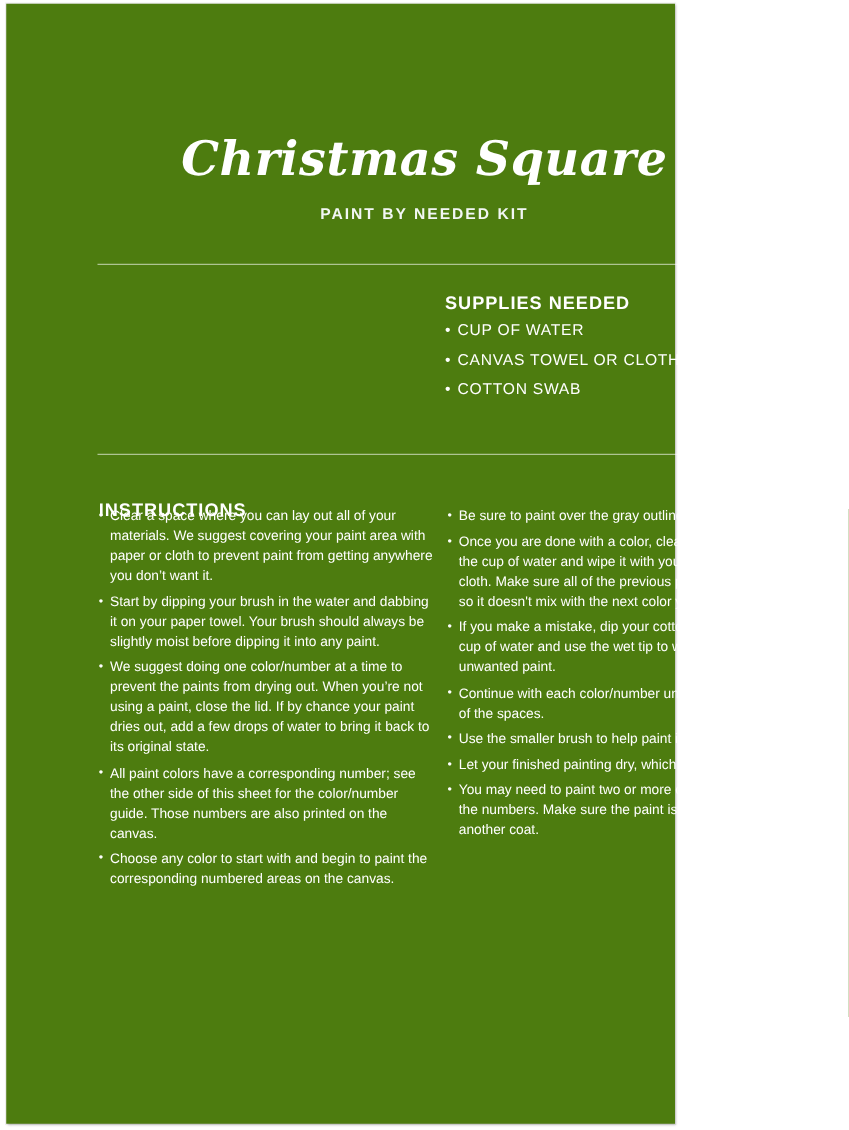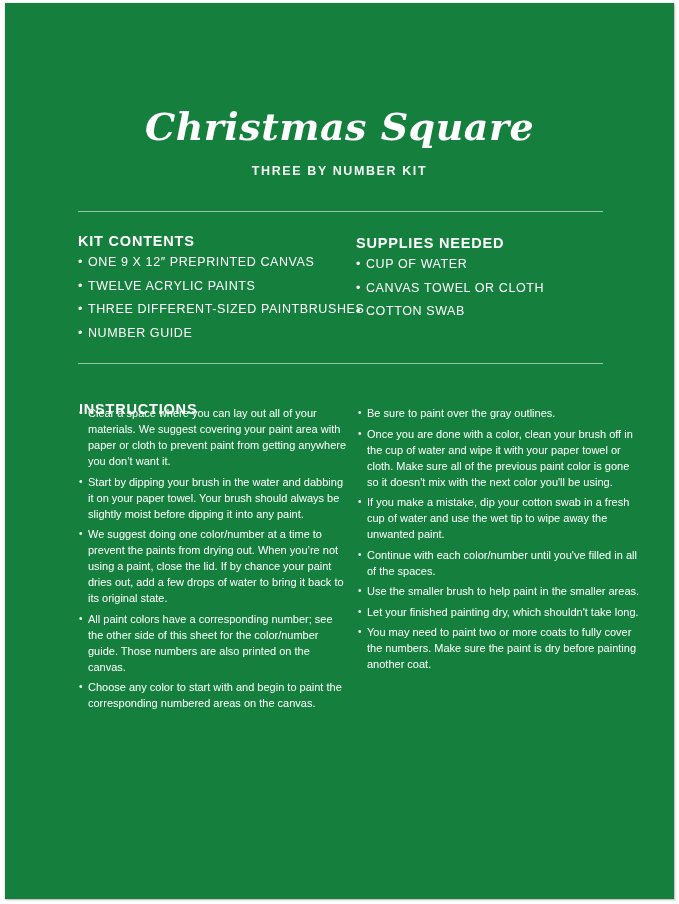--- a/index.html
+++ b/index.html
@@ -1,22 +1,22 @@
 <!DOCTYPE html>
 <html><head>
   <meta charset="utf-8">
   <style>
     html, body { margin: 0; padding: 0; }
     body {
       width: 679px; height: 904px; background: #ffffff; position: relative; overflow: hidden;
       font-family: "Liberation Sans", "DejaVu Sans", sans-serif;
     }
     .sheet {
-      position: absolute; left: 5px; top: 3px; width: 669px; height: 896px;
-      background: #15803d;
+      position: absolute; left: 5px; top: 3px; width: 535px; height: 896px;
+      background: #4d7c0f;
       box-shadow: 0 0 0 1px rgba(0,0,0,0.06), 1px 1px 2px rgba(0,0,0,0.25);
     }
     .title {
       position: absolute; left: 0; width: 669px; top: 101px; text-align: center;
       color: #ffffff; font-family: "DejaVu Serif", "Liberation Serif", serif;
       font-style: italic; font-weight: bold; font-size: 38px; letter-spacing: 0.5px; line-height: 46px;
     }
     .subtitle {
       position: absolute; left: 0; width: 669px; top: 160px; text-align: center;
       color: #f2f7f4; font-weight: bold; font-size: 12.5px; letter-spacing: 1.6px; line-height: 16px;
@@ -46,33 +46,24 @@
     .instr li { position: relative; padding-left: 9px; margin-bottom: 4.5px; }
     .instr li::before { content: "\2022"; position: absolute; left: 0; top: 0; font-size: 10px; }
     .instr.left { left: 74px; top: 402px; }
     .instr.right { left: 353px; top: 402px; width: 282px; }
   </style>
 </head>
 <body>
 
 <div class="sheet">
   <div class="title">Christmas Square</div>
-  <div class="subtitle">THREE BY NUMBER KIT</div>
+  <div class="subtitle">PAINT BY NEEDED KIT</div>
 
   <div class="rule r1"></div>
 
-  <div class="col kit">
-    <div class="heading">KIT CONTENTS</div>
-    <ul class="caps-list">
-      <li>ONE 9 X 12″ PREPRINTED CANVAS</li>
-      <li>TWELVE ACRYLIC PAINTS</li>
-      <li>THREE DIFFERENT-SIZED PAINTBRUSHES</li>
-      <li>NUMBER GUIDE</li>
-    </ul>
-  </div>
 
   <div class="col supplies">
     <div class="heading">SUPPLIES NEEDED</div>
     <ul class="caps-list">
       <li>CUP OF WATER</li>
       <li>CANVAS TOWEL OR CLOTH</li>
       <li>COTTON SWAB</li>
     </ul>
   </div>
 

